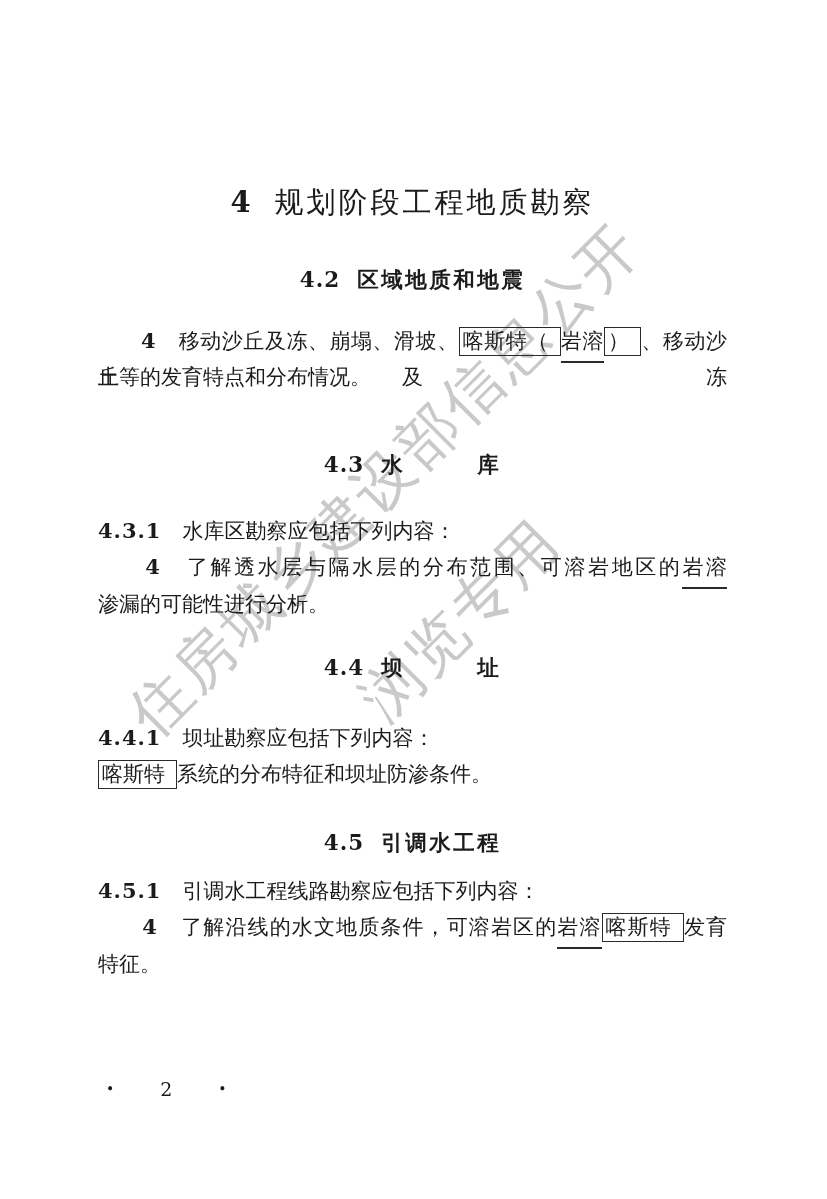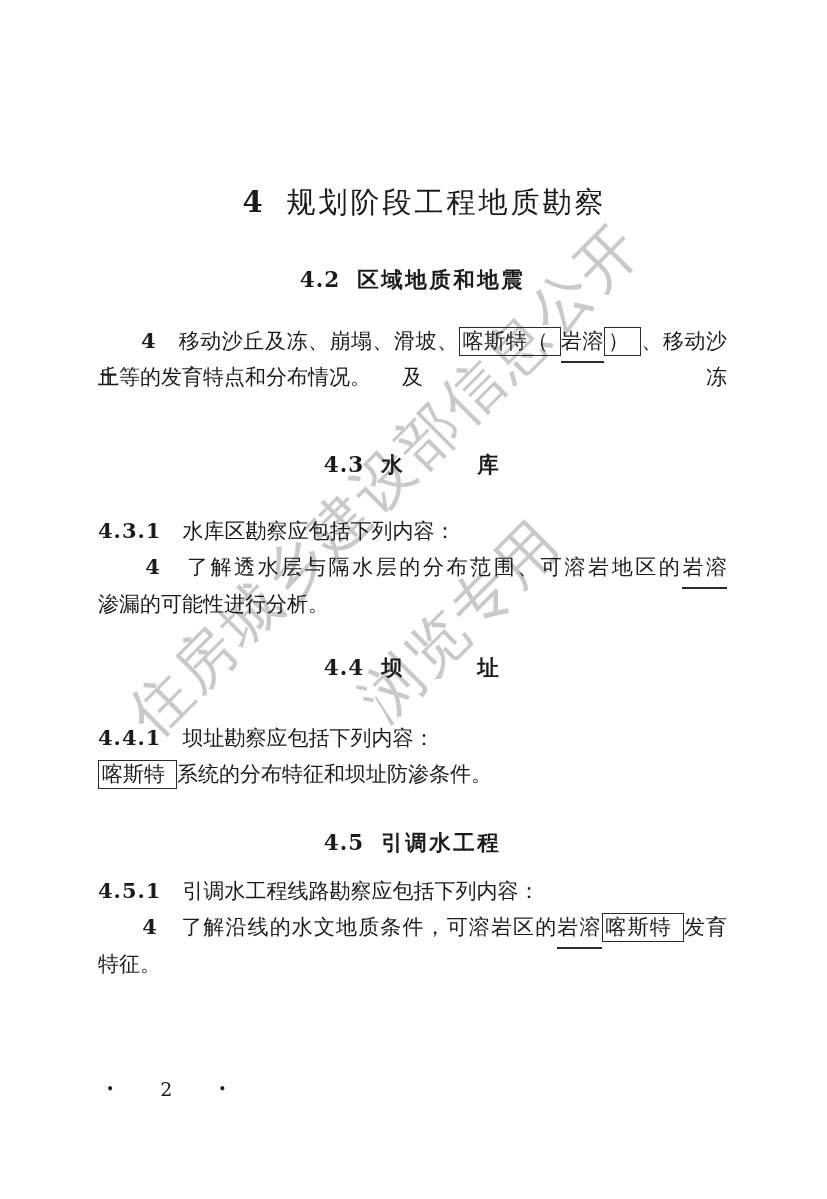--- a/index.html
+++ b/index.html
@@ -19,21 +19,21 @@
     letter-spacing:3px;
     font-size:60px;
     transform:rotate(-45deg);
     transform-origin:center center;
     user-select:none;
   }
   .wm-a{left:-15px;top:440px;width:800px;}
   .wm-b{left:311px;top:580px;width:300px;}
   
   .chapter-title{
-    position:absolute;left:110px;top:184px;width:629px;
+    position:absolute;left:98px;top:184px;width:629px;
     margin:0;text-align:center;font-weight:normal;
     font-size:29px;letter-spacing:3px;line-height:36px;
   }
   .ch-num{font-weight:bold;letter-spacing:0;margin-right:24px;}
   
   .sec-heading{
     position:absolute;left:98px;width:629px;margin:0;
     text-align:center;font-size:21.5px;line-height:24px;font-weight:bold;
   }
   .h-num{

